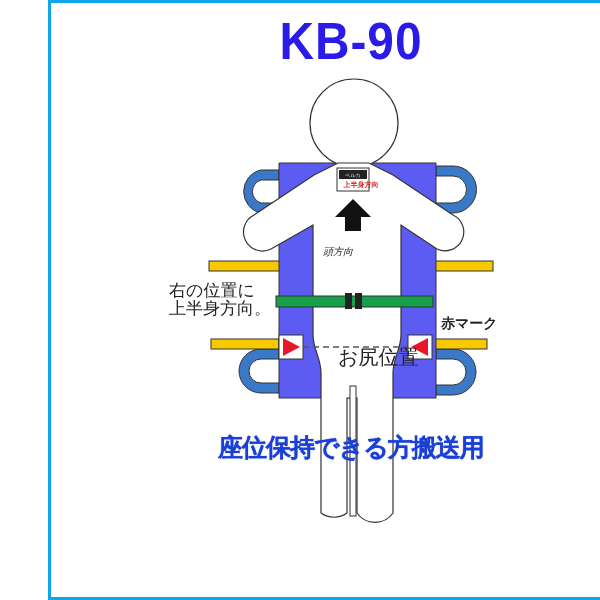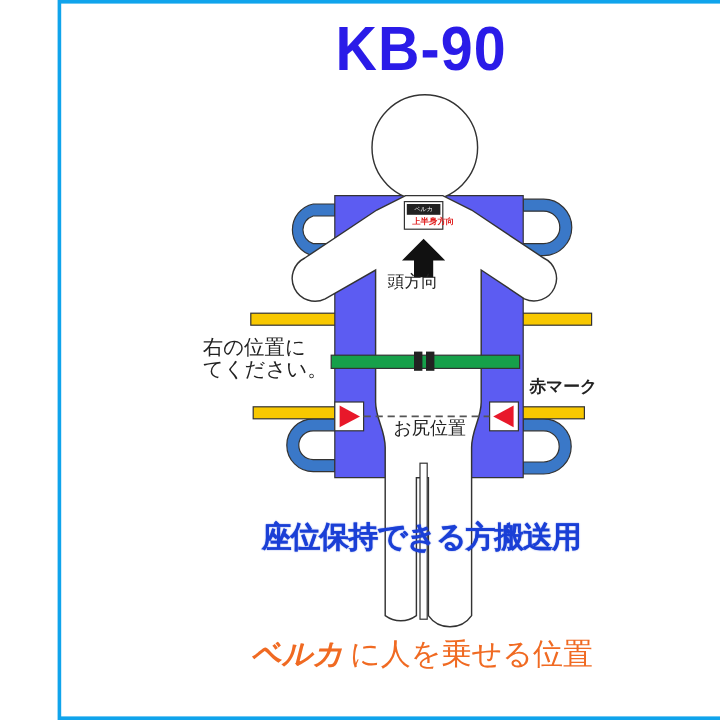--- a/index.html
+++ b/index.html
@@ -21,22 +21,22 @@
       color: #2a1be8;
       transform: scaleX(0.92);
     }
     svg.diagram { position: absolute; left: 0; top: 0; }
     .lbl {
       position: absolute; color: #222; font-size: 13px; line-height: 17px;
       white-space: nowrap;
     }
     .left-note { left: 118px; top: 278px; font-size: 17px; line-height: 18px; }
     .right-note { left: 390px; top: 312px; font-size: 14px; font-weight: bold; }
-    .head-dir { left: 272px; top: 224px; font-size: 14px; }
-    .hip-pos { left: 277px; top: 346px; font-size: 15px; }
+    .head-dir { left: 272px; top: 240px; font-size: 10px; font-style: italic; }
+    .hip-pos { left: 287px; top: 346px; font-size: 20px; }
     .mid-caption {
       position: absolute; left: 0; width: 600px; top: 428px;
       text-align: center; font-weight: bold; font-size: 25px;
       color: #1a3fd6; letter-spacing: -1px;
       text-shadow: 0 0 1px #1a3fd6;
     }
     .bottom-caption {
       position: absolute; left: 158px; top: 525px;
       font-size: 25px; color: #f06a22; white-space: nowrap;
     }
@@ -91,23 +91,20 @@
   </svg>
 
   <div class="tag-top">ベルカ</div>
   <div class="tag-bottom">上半身方向</div>
 
   <div class="lbl head-dir">頭方向</div>
   <div class="lbl hip-pos">お尻位置</div>
 
   <div class="lbl left-note">
     <div>右の位置に</div>
-    <div>てください。</div>
+    <div>上半身方向。</div>
   </div>
 
   <div class="lbl right-note">赤マーク</div>
 
   <div class="mid-caption">座位保持できる方搬送用</div>
 
-  <div class="bottom-caption">
-    <span class="brand">ベルカ</span><span>に人を乗せる位置</span>
-  </div>
 </div>
 
 </body></html>

